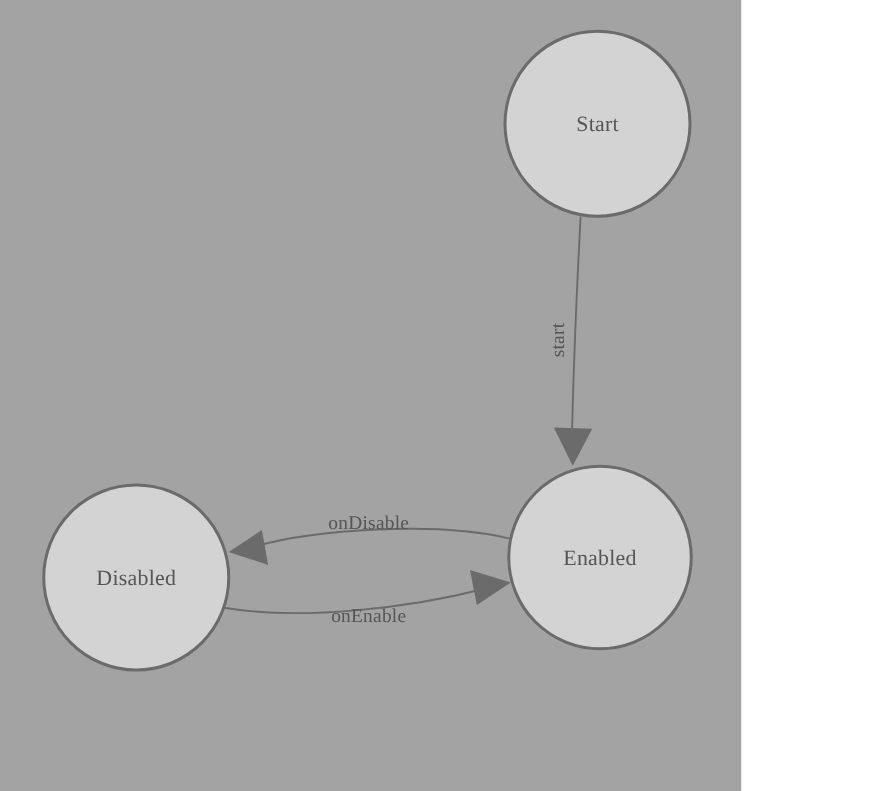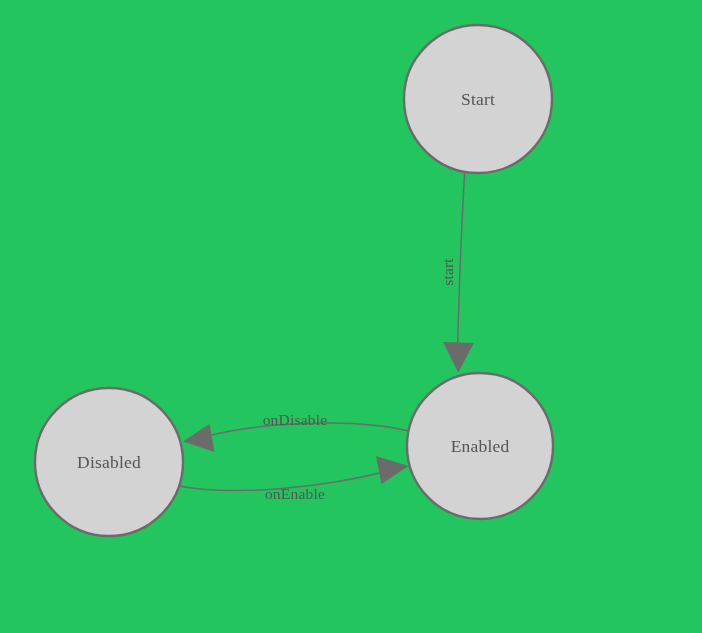--- a/index.html
+++ b/index.html
@@ -6,23 +6,23 @@
   html, body {
     margin: 0;
     padding: 0;
     background: #ffffff;
   }
   body {
     font-family: "Liberation Serif", "DejaVu Serif", serif;
   }
   #diagram-canvas {
     position: relative;
-    width: 702px;
+    width: 593px;
     height: 633px;
-    background: #22c55e;
+    background: #a3a3a3;
     overflow: hidden;
   }
   #diagram-svg {
     position: absolute;
     top: 0;
     left: 0;
     width: 702px;
     height: 633px;
     display: block;
   }

